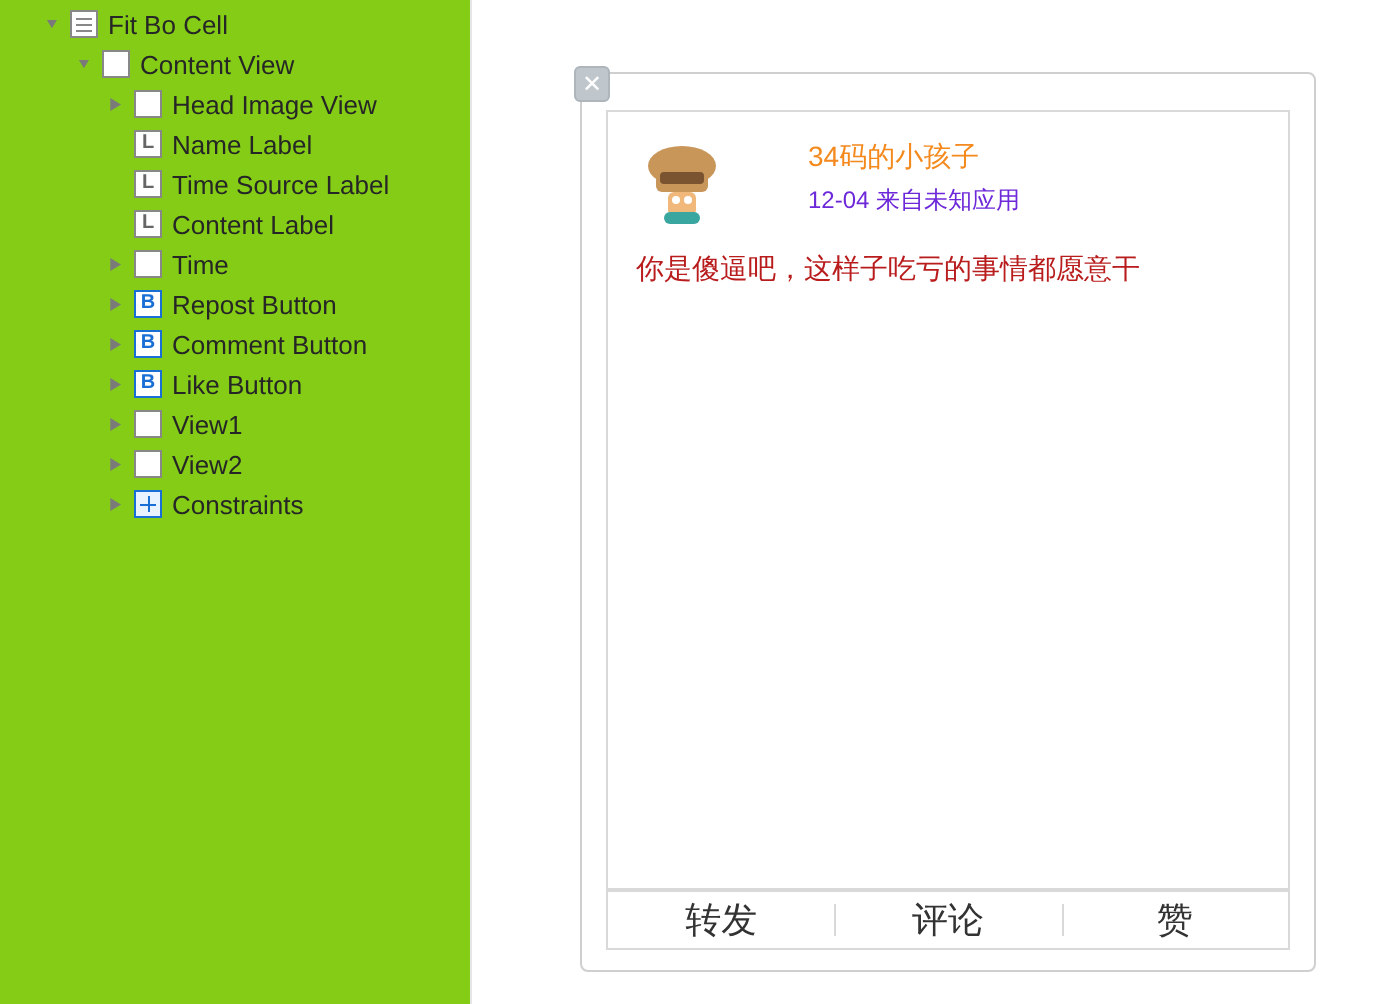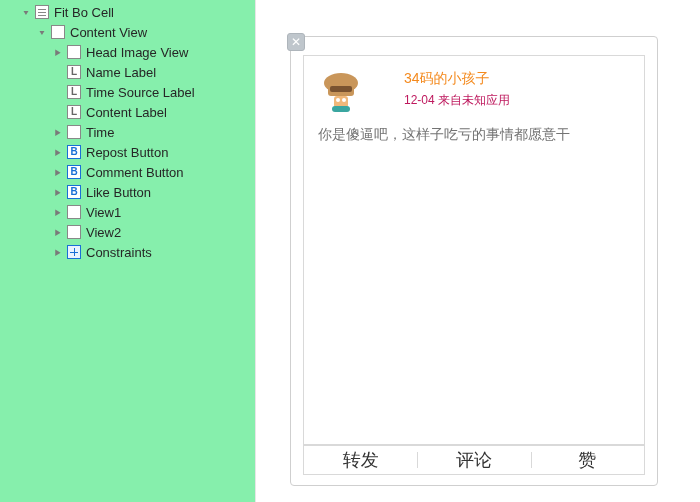--- a/index.html
+++ b/index.html
@@ -8,25 +8,25 @@
     font-size: 13px;
     background: #fff;
     width: 700px;
     height: 502px;
     position: relative;
     overflow: hidden;
   }
   .left-panel {
     position: absolute;
     left: 0; top: 0;
-    width: 256px;
+    width: 236px;
     height: 502px;
     border-right: 1px solid #e6e6e6;
     padding-top: 2px;
-    background: #86efac;
+    background: #84cc16;
   }
   .tree-row {
     display: flex;
     align-items: center;
     height: 20px;
     padding-left: 4px;
     color: #262626;
     white-space: nowrap;
   }
   .disclosure {
@@ -139,28 +139,28 @@
     margin-right: 10px;
     flex-shrink: 0;
   }
   .avatar svg { width: 46px; height: 46px; }
   .name {
     color: #f48a1e;
     font-size: 14px;
     margin-top: 2px;
   }
   .timesrc {
-    color: #be185d;
+    color: #6d28d9;
     font-size: 12px;
     margin-top: 4px;
   }
   .content-text {
     padding: 4px 14px 0 14px;
     font-size: 14px;
-    color: #737373;
+    color: #b91c1c;
   }
   .action-bar {
     position: absolute;
     left: 12px; right: 12px; bottom: 10px;
     height: 30px;
     background: #fff;
     border: 1px solid #d9d9d9;
     display: flex;
   }
   .action {

